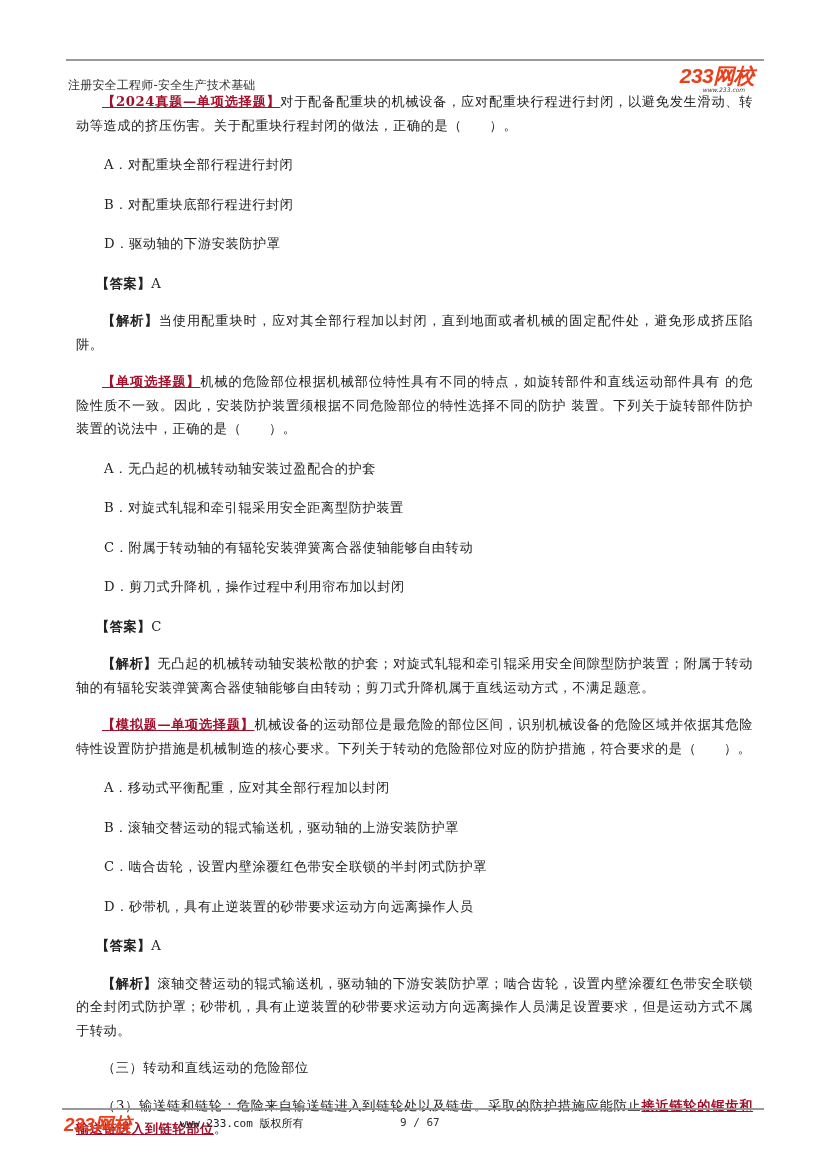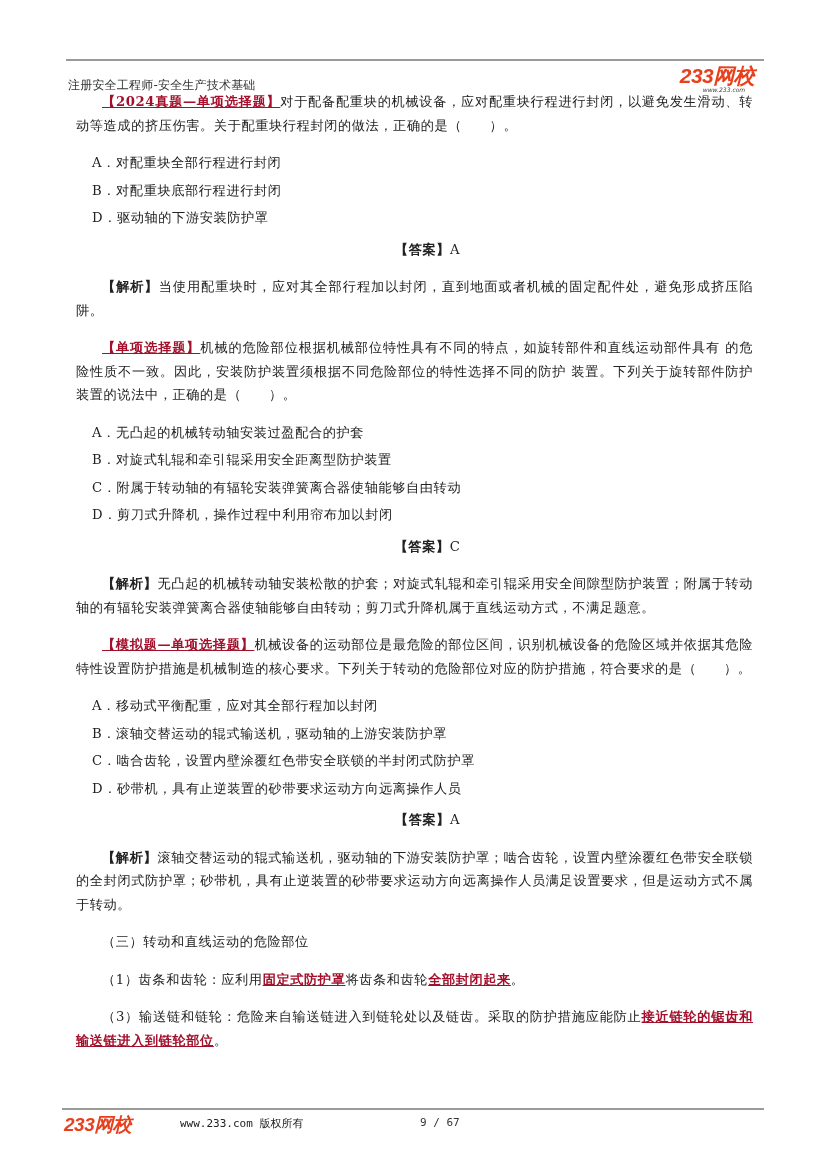--- a/index.html
+++ b/index.html
@@ -73,21 +73,21 @@
       font-size: 13.2px;
       line-height: 23.5px;
     }
     .p {
       margin: 14px;
       text-indent: 26px;
       text-align: justify;
       letter-spacing: 0.6px;
     }
     .opt {
-      margin: 4px;
+      margin: 16px;
       padding-left: 26px;
       letter-spacing: 0.6px;
     }
     .tag {
       color: #a3102b;
       text-decoration: underline;
       text-decoration-color: #a3102b;
       font-weight: bold;
     }
     .hl {
@@ -95,21 +95,20 @@
       text-decoration: underline;
       font-weight: bold;
     }
     .bold {
       font-weight: bold;
     }
     .answer-row {
       margin: 8px;
       padding-left: 26px;
       letter-spacing: 0.6px;
-      text-align: center;
     }
 
     .footer-rule {
       position: absolute;
       left: 62px;
       top: 1108px;
       width: 702px;
       height: 2px;
       background: #9a9a9a;
     }
@@ -134,21 +133,21 @@
     .footer-copy {
       position: absolute;
       left: 116px;
       top: 4px;
       font-size: 11px;
       color: #222;
       font-family: "DejaVu Sans Mono", "Liberation Mono", monospace;
     }
     .footer-page {
       position: absolute;
-      left: 356px;
+      left: 336px;
       top: 4px;
       font-size: 11px;
       color: #333;
       font-family: "DejaVu Sans Mono", "Liberation Mono", monospace;
     }
   </style>
 </head>
 <body>
 
 <div class="header">
@@ -186,21 +185,20 @@
     <p class="opt">A．移动式平衡配重，应对其全部行程加以封闭</p>
     <p class="opt">B．滚轴交替运动的辊式输送机，驱动轴的上游安装防护罩</p>
     <p class="opt">C．啮合齿轮，设置内壁涂覆红色带安全联锁的半封闭式防护罩</p>
     <p class="opt">D．砂带机，具有止逆装置的砂带要求运动方向远离操作人员</p>
     <p class="answer-row"><span class="bold">【答案】</span><span>A</span></p>
     <p class="p"><span class="bold">【解析】</span><span>滚轴交替运动的辊式输送机，驱动轴的下游安装防护罩；啮合齿轮，设置内壁涂覆红色带安全联锁的全封闭式防护罩；砂带机，具有止逆装置的砂带要求运动方向远离操作人员满足设置要求，但是运动方式不属于转动。</span></p>
   </div>
 
   <div>
     <p class="p">（三）转动和直线运动的危险部位</p>
-    <p class="p"><span>（1）齿条和齿轮：应利用</span><span class="hl">固定式防护罩</span><span>将齿条和齿轮</span><span class="hl">全部封闭起来</span><span>。</span></p>
     <p class="p"><span>（3）输送链和链轮：危险来自输送链进入到链轮处以及链齿。采取的防护措施应能防止</span><span class="hl">接近链轮的锯齿和输送链进入到链轮部位</span><span>。</span></p>
   </div>
 </div>
 
 <div class="footer-rule"></div>
 <div class="footer">
   <div class="footer-logo">233网校</div>
   <div class="footer-copy">www.233.com 版权所有</div>
   <div class="footer-page">9 / 67</div>
 </div>

